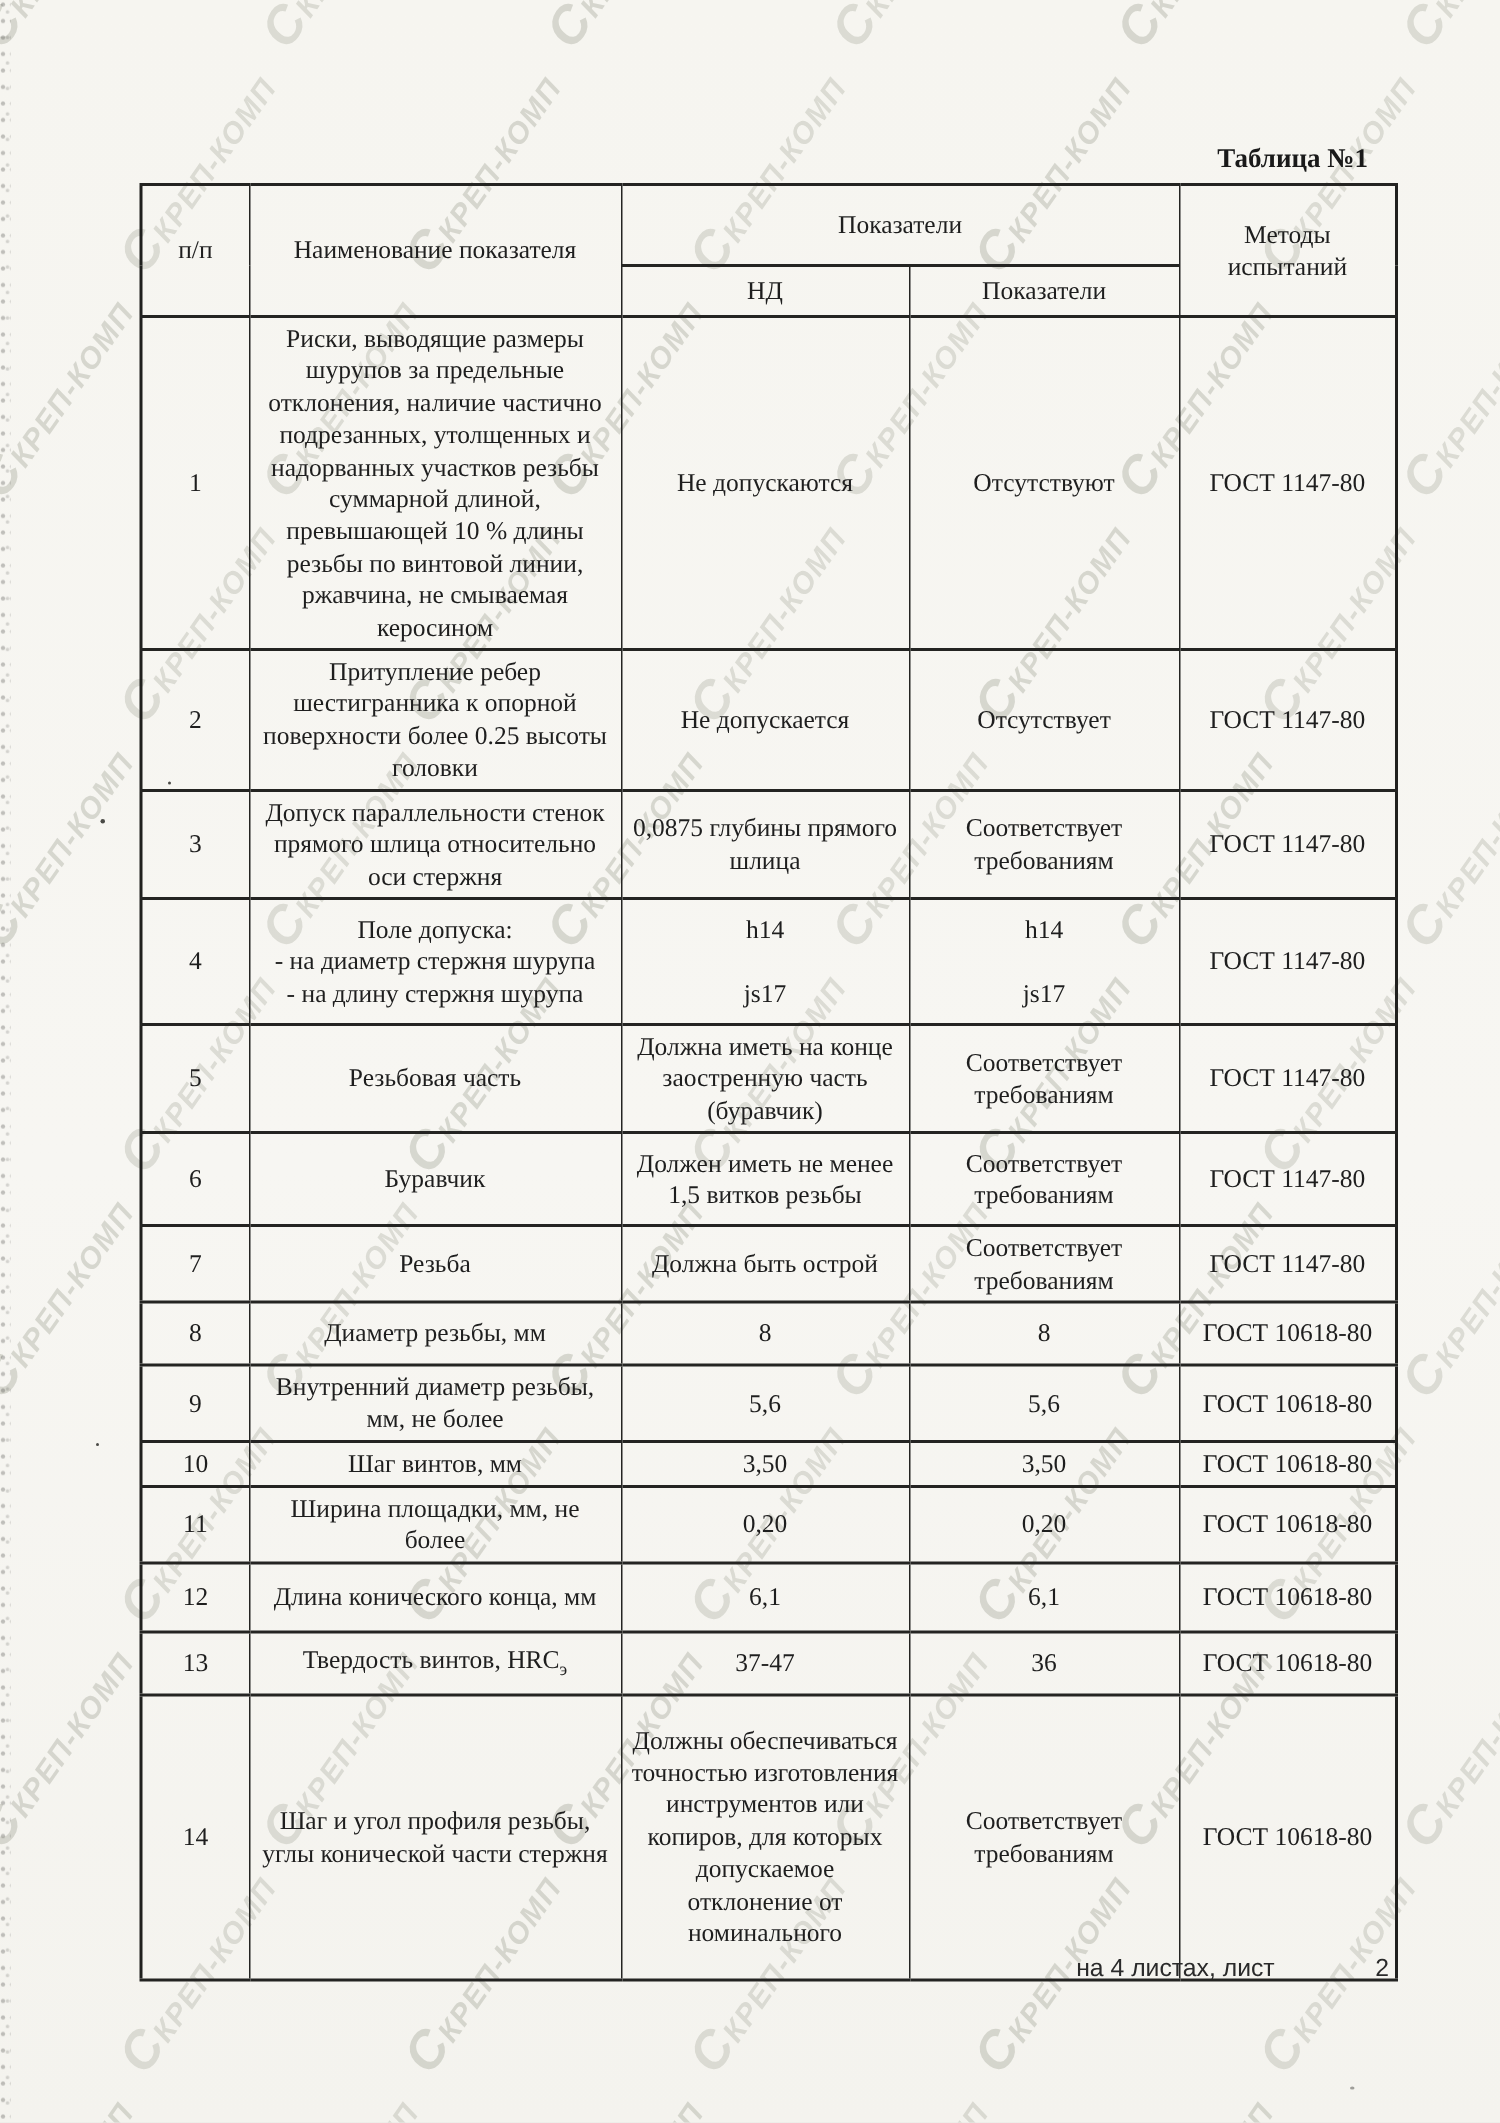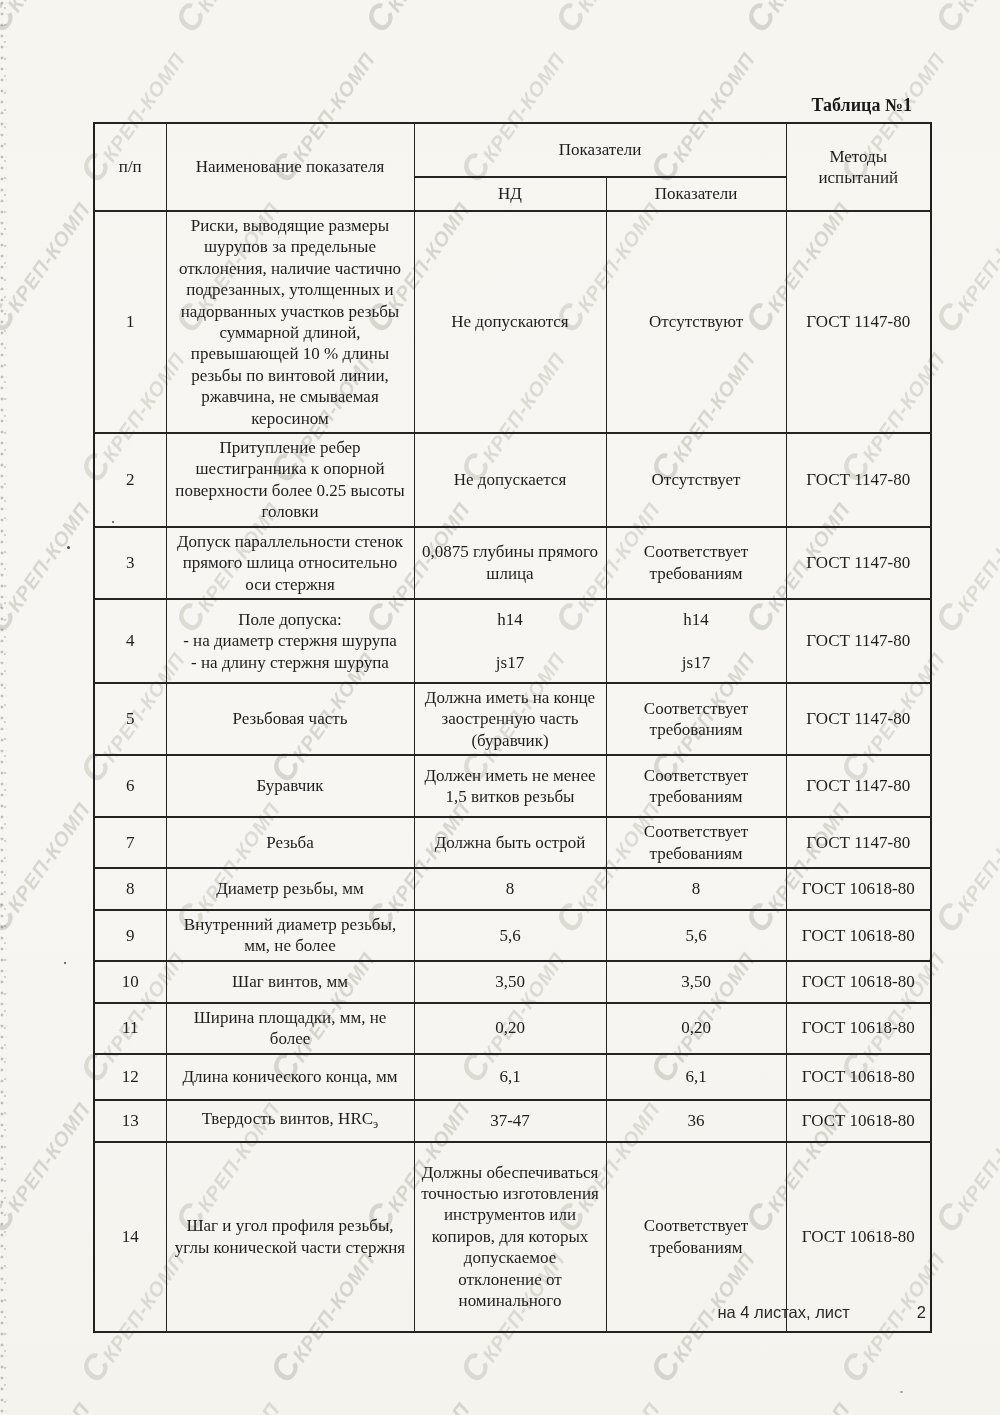--- a/index.html
+++ b/index.html
@@ -68,21 +68,21 @@
   table.results { border: 2px solid #20201e; }
   col.c1 { width: 72px; } col.c2 { width: 248px; } col.c3 { width: 192px; }
   col.c4 { width: 180px; } col.c5 { width: 145px; }
   thead tr.h1 th { height: 46px; margin-top: 32px; }
   thead tr.h2 th { height: 26px; }
   td.c-name { text-align: left; padding-left: 9px; padding-right: 5px; }
   sub { font-size: 70%; }
   tr.hr1  { height: 206px; } tr.hr2  { height: 84px; }  tr.hr3  { height: 64px; }
   tr.hr4  { height: 84px; }  tr.hr5  { height: 62px; }  tr.hr6  { height: 62px; }
   tr.hr7  { height: 46px; }  tr.hr8  { height: 42px; }  tr.hr9  { height: 46px; }
-  tr.hr10 { height: 42px; }  tr.hr11 { height: 48px; padding-left: 48px; }  tr.hr12 { height: 46px; }
+  tr.hr10 { height: 30px; }  tr.hr11 { height: 48px; padding-left: 48px; }  tr.hr12 { height: 46px; }
   tr.hr13 { height: 42px; }  tr.hr14 { height: 190px; }
   .doc-footer {
     position: absolute; top: 1303px; left: 93px; width: 837px;
     display: flex; justify-content: flex-end; align-items: baseline;
     font-family: "Liberation Sans", sans-serif;
     font-size: 16.5px; color: #2a2a2a; gap: 11px;
   }
   .doc-footer .pageno { margin-left: 56px; margin-right: 4px; }
 </style>
 </head>

